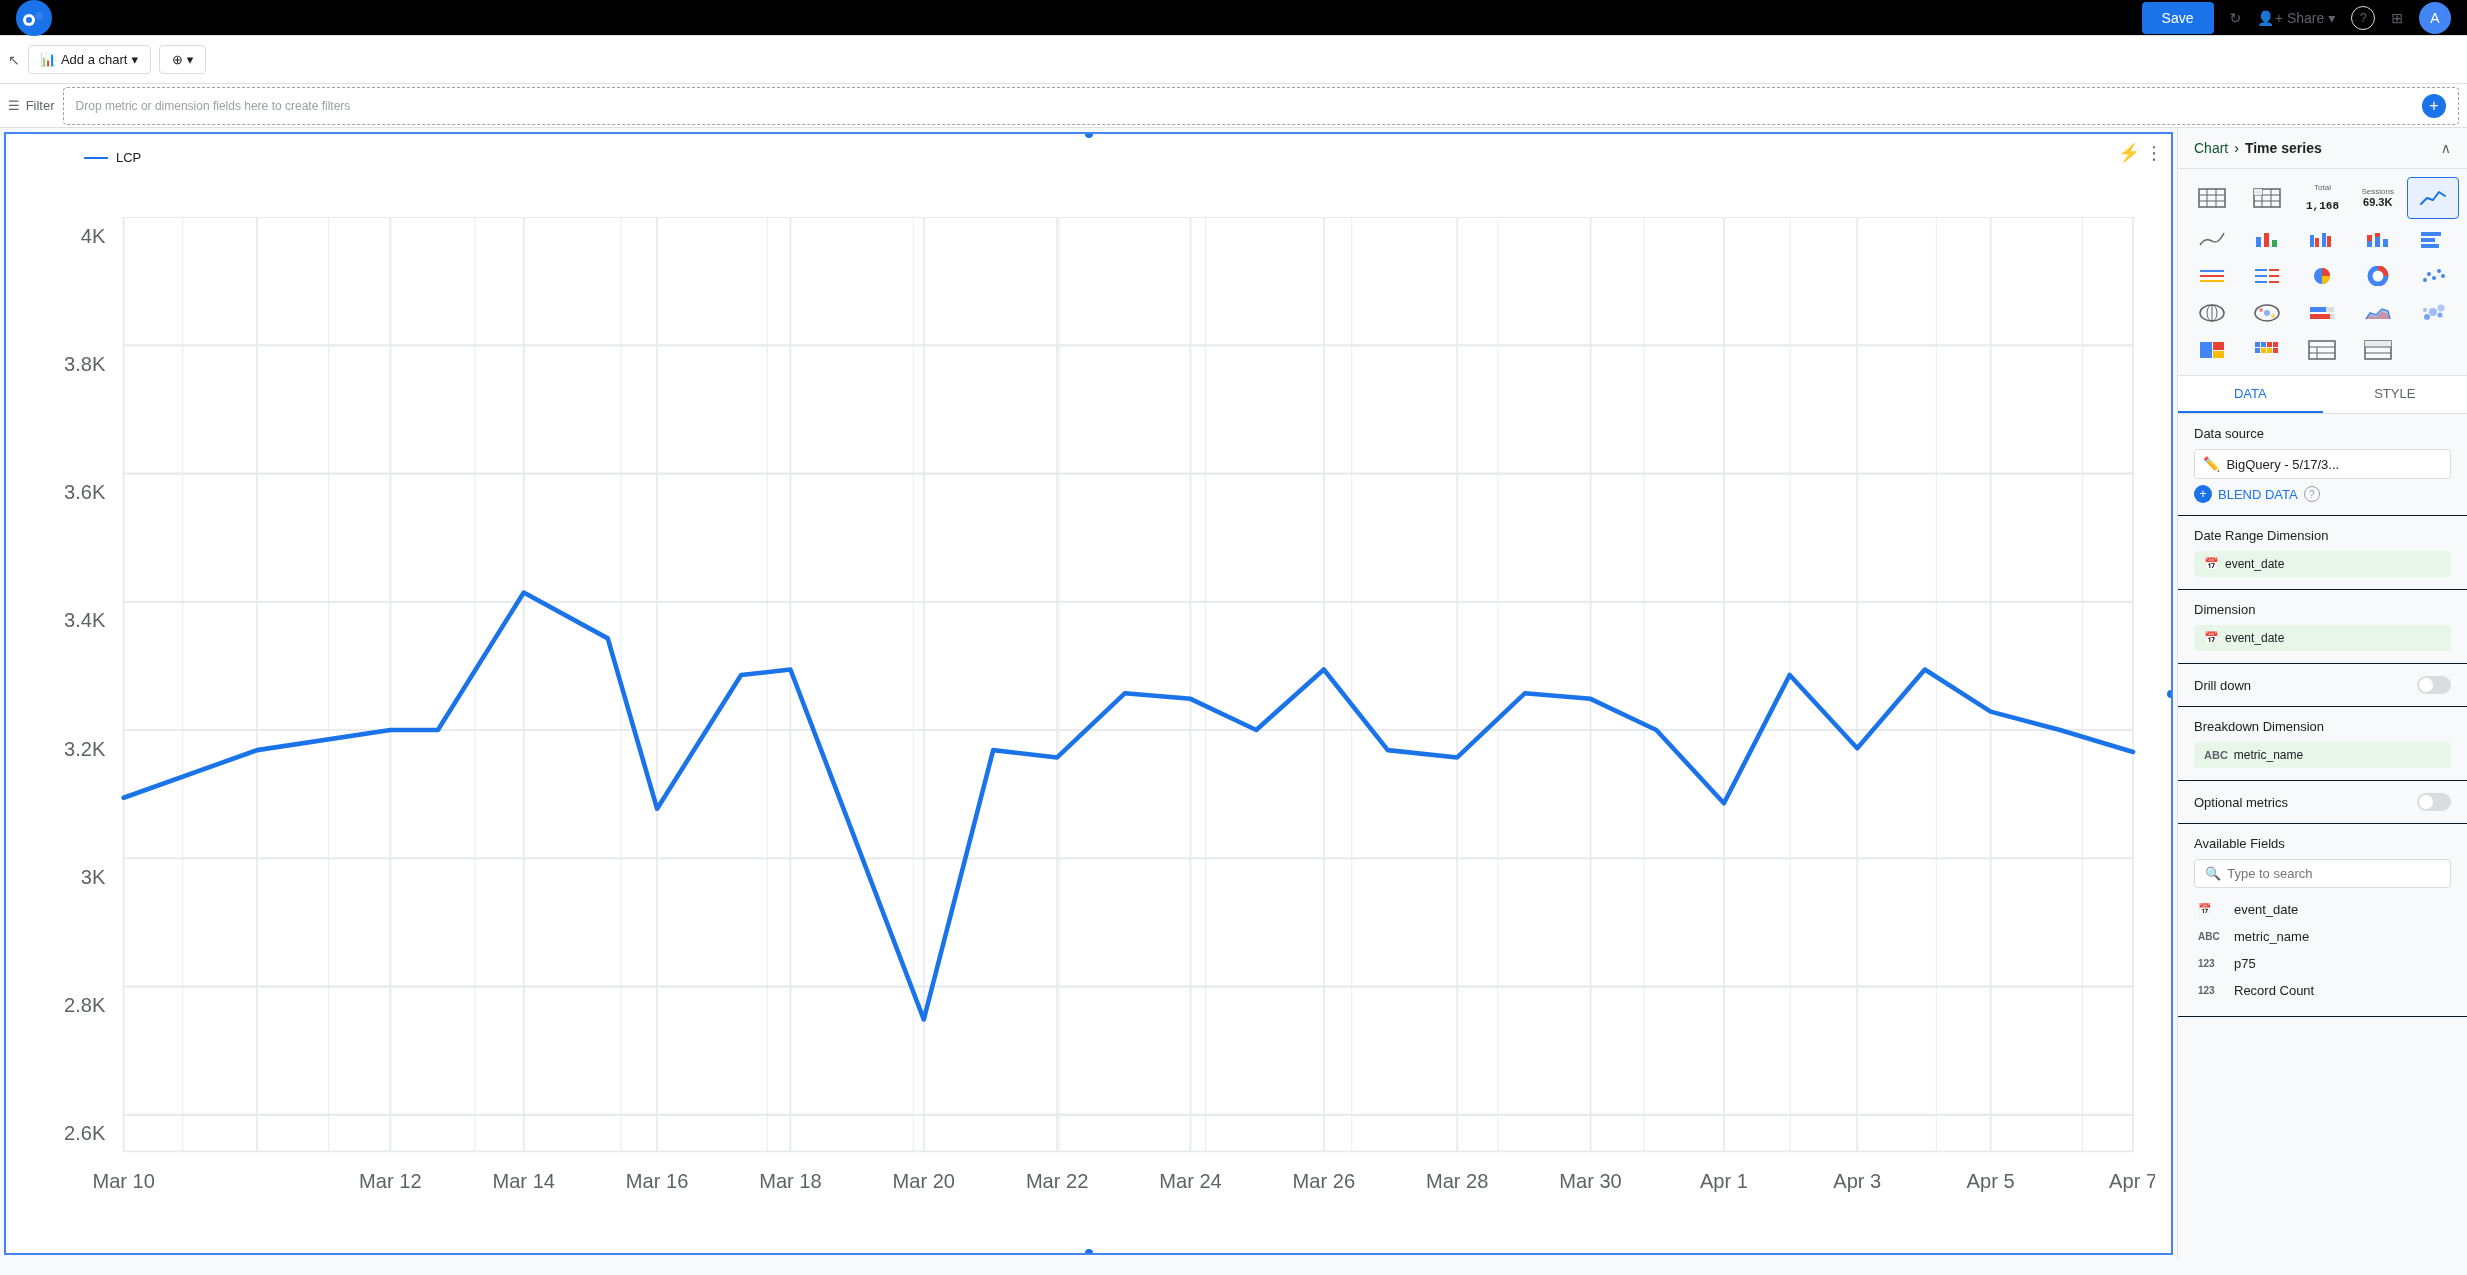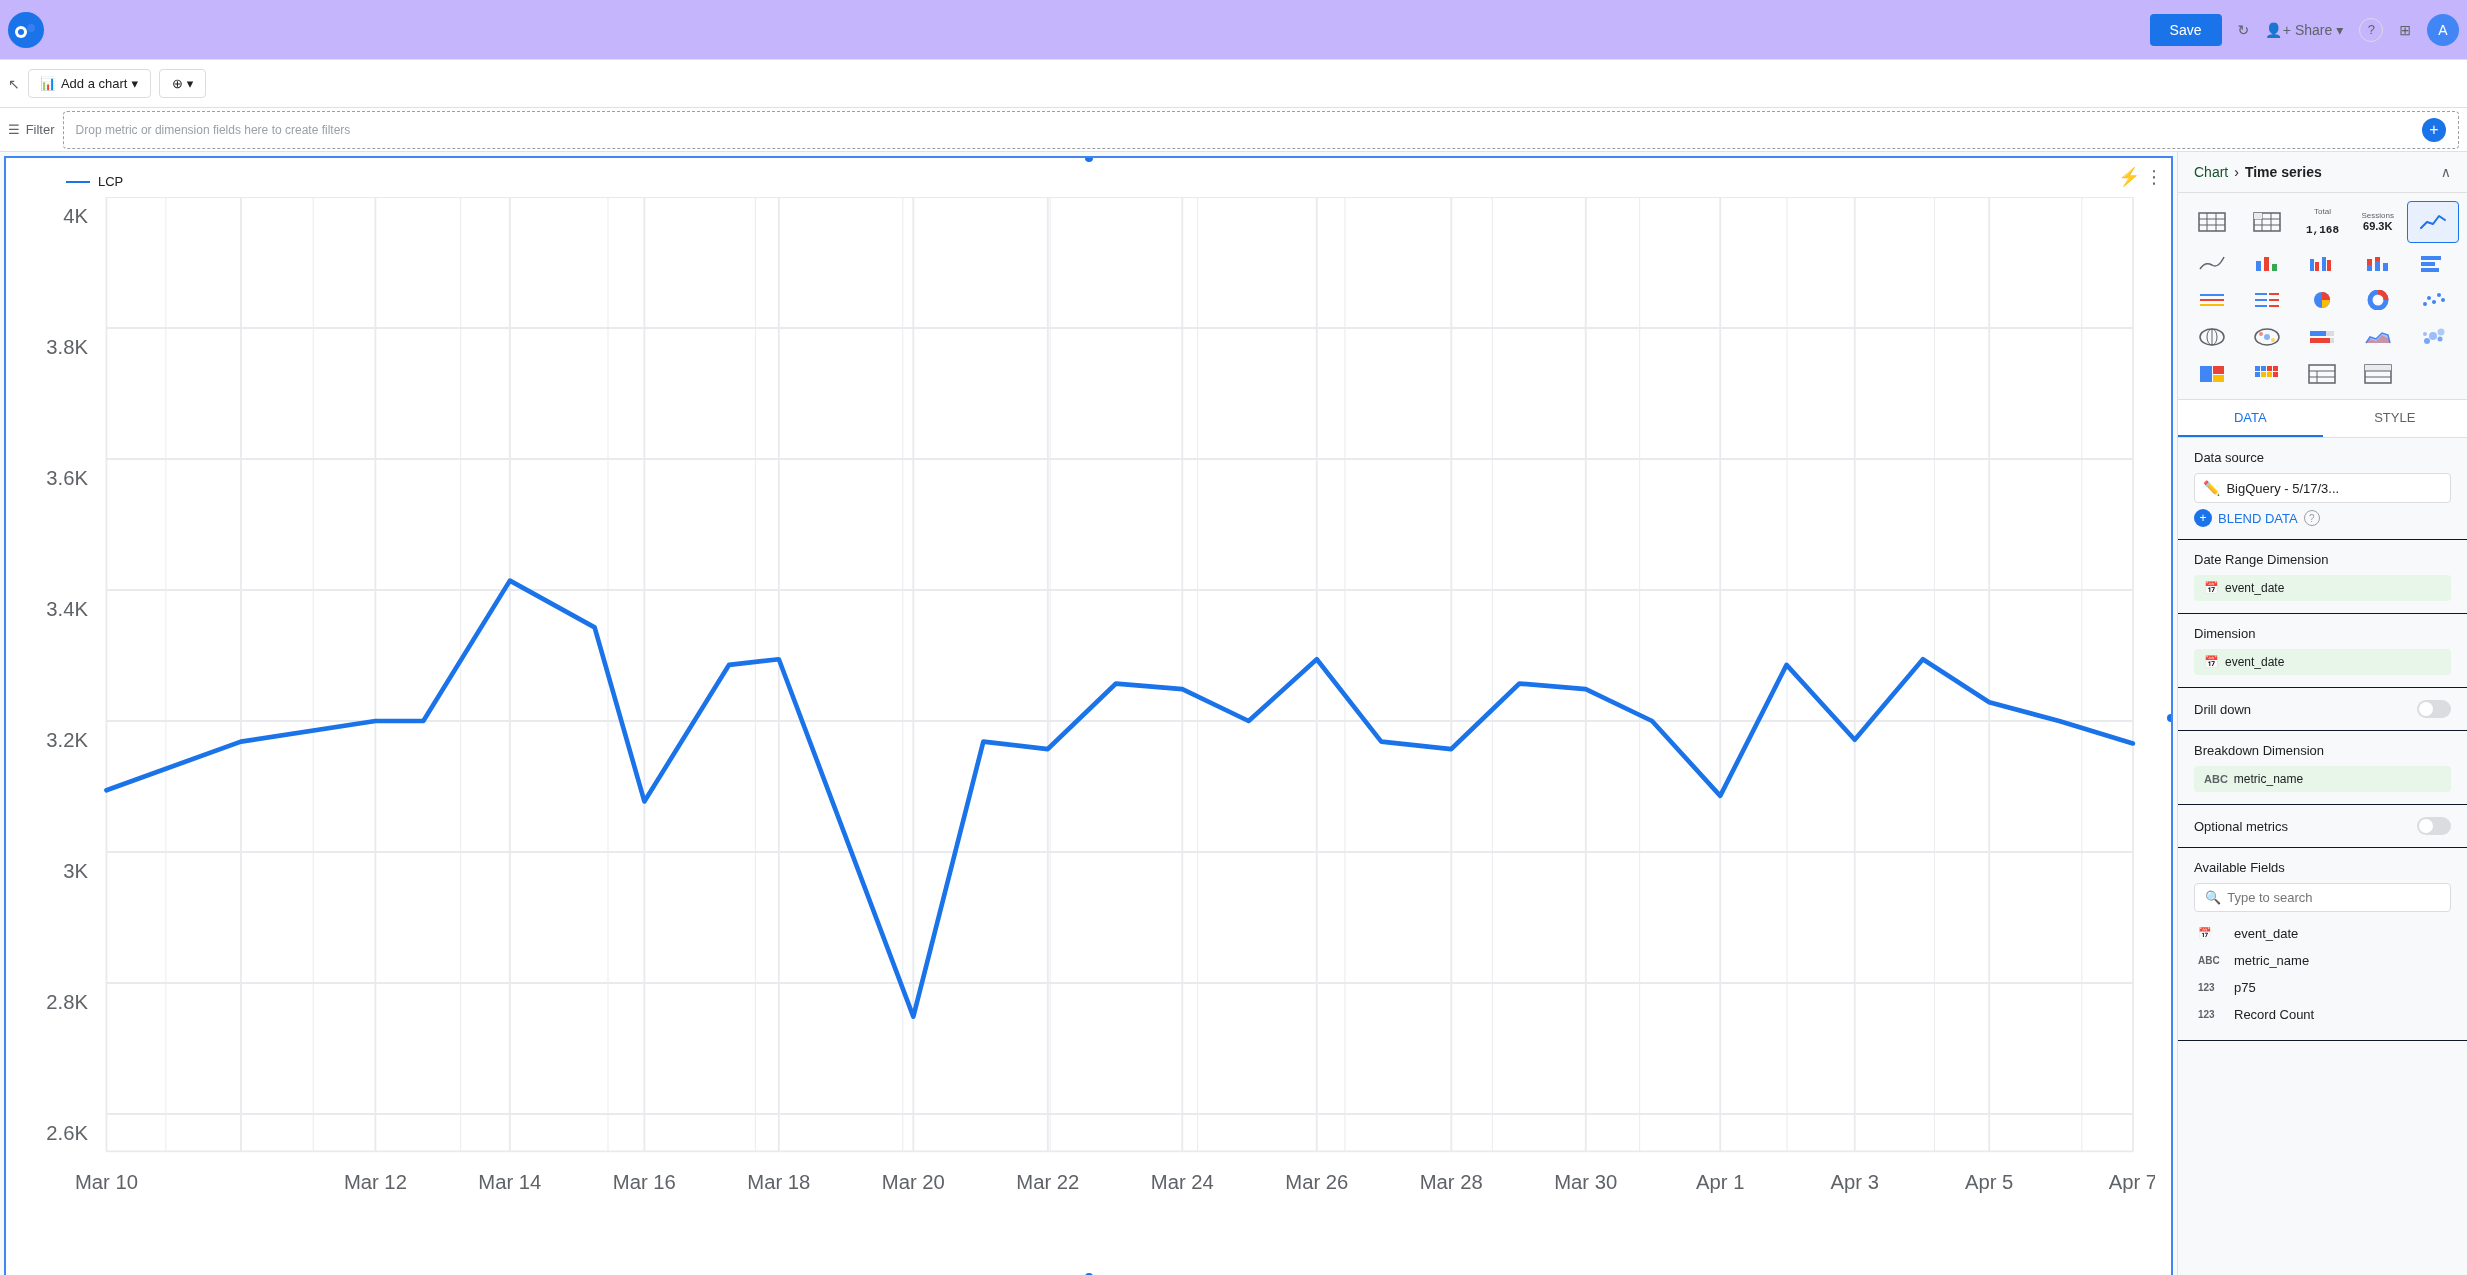--- a/index.html
+++ b/index.html
@@ -1,24 +1,24 @@
 <!DOCTYPE html>
 <html><head>
   <meta charset="utf-8">
   <style>
     * { margin: 0; padding: 0; box-sizing: border-box; }
     body { font-family: 'Google Sans', Arial, sans-serif; background: #f8f9fa; color: #202124; font-size: 13px; overflow: hidden; }
 
     
     .top-nav {
-      height: 60px;
-      background: #c4b5fd;
+      height: 36px;
+      background: #000000;
       display: flex;
       align-items: center;
-      padding: 0 8px;
+      padding: 0 16px;
       border-bottom: 1px solid #e0e0e0;
       justify-content: space-between;
       position: relative;
       z-index: 10;
     }
     .top-nav-left { display: flex; align-items: center; gap: 8px; }
     .top-nav-right { display: flex; align-items: center; gap: 16px; }
     .save-btn {
       background: #1a73e8;
       color: #fff;
@@ -116,24 +116,25 @@
     }
     .chart-toolbar {
       position: absolute; top: 8px; right: 8px;
       display: flex; gap: 4px; z-index: 5;
     }
     .chart-toolbar-btn {
       background: none; border: none; cursor: pointer;
       color: #5f6368; font-size: 18px;
     }
     .chart-content {
-      padding: 16px 16px 32px 12px;
+      padding: 16px 16px 32px 30px;
       height: 100%;
       display: flex;
       flex-direction: column;
+      gap: 44px;
     }
     .chart-legend {
       display: flex; align-items: center; gap: 8px;
       margin-bottom: 8px;
       padding-left: 48px;
     }
     .legend-line {
       width: 24px; height: 2px; background: #1a73e8;
     }
     .legend-label { font-size: 13px; color: #202124; font-weight: 500; }

